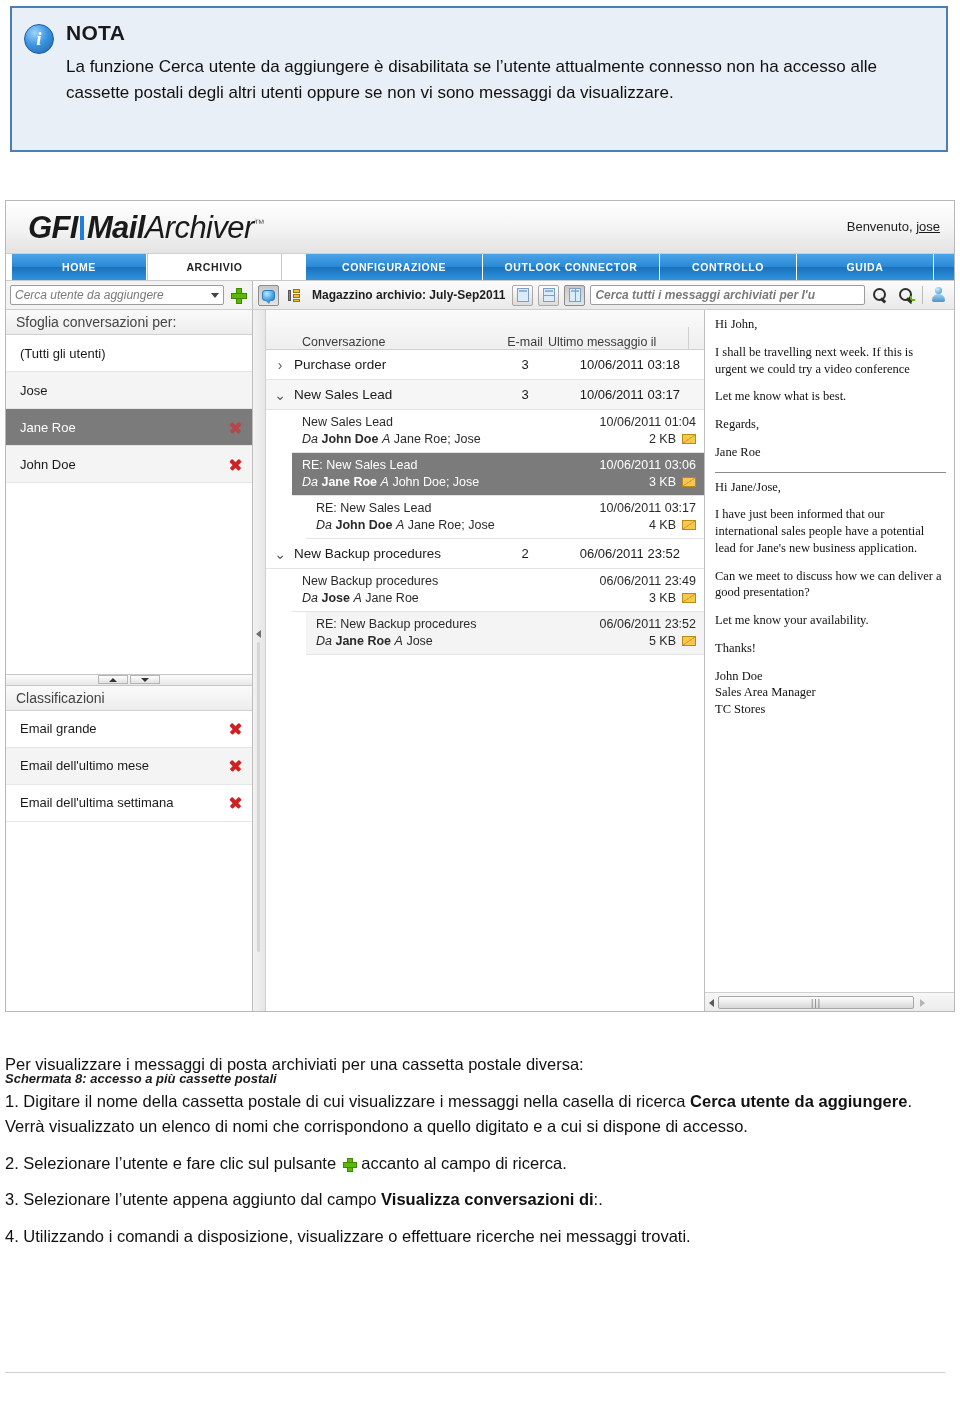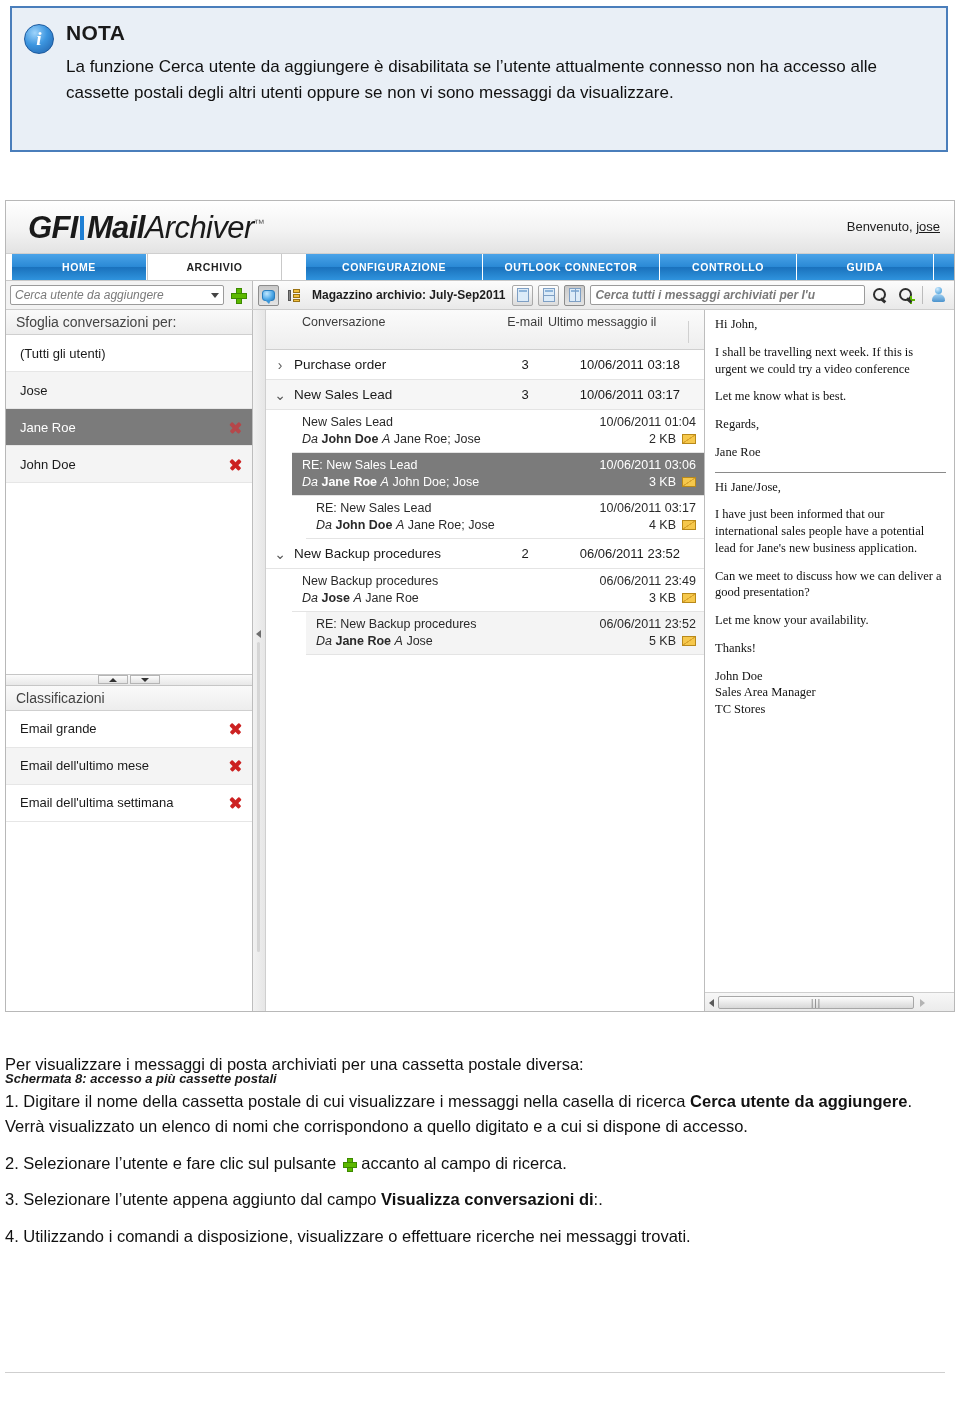--- a/index.html
+++ b/index.html
@@ -202,21 +202,21 @@
     width: 13px; background: linear-gradient(to right,#f2f2f2,#e6e6e6); border-right:1px solid #cfcfcf;
     position:relative; flex:0 0 13px;
   }
   .mid-vscroll .arrowl {
     position:absolute; left:3px; top:320px; width:0;height:0;
     border-top:4px solid transparent;border-bottom:4px solid transparent;border-right:5px solid #6d6d6d;
   }
   .mid-vscroll .track { position:absolute; left:4px; top:332px; bottom:60px; width:3px; background:#d6d6d6; border-radius:2px;}
   .mid-body { flex:1 1 auto; display:flex; flex-direction:column; min-width:0; }
   .conv-head {
-    display:flex; align-items:flex-start; height: 40px; padding-top:5px;
+    display:flex; align-items:flex-end; height: 40px; padding-top:5px;
     background: linear-gradient(to bottom,#fbfbfb,#eeeeee); border-bottom:1px solid #cfcfcf;
     font-size: 12.5px; color:#3c3c3c;
   }
   .ch-conv { flex:1 1 auto; padding-left:36px; }
   .ch-email { width: 46px; text-align:center; line-height:1.15; }
   .ch-date { width: 140px; line-height:1.15; }
   .ch-grip { width: 16px; border-left: 1px solid #d0d0d0; height: 22px; margin-top:6px;}
 
   .conv-row {
     display:flex; align-items:center; height: 30px; font-size:13px; color:#1a1a1a;

